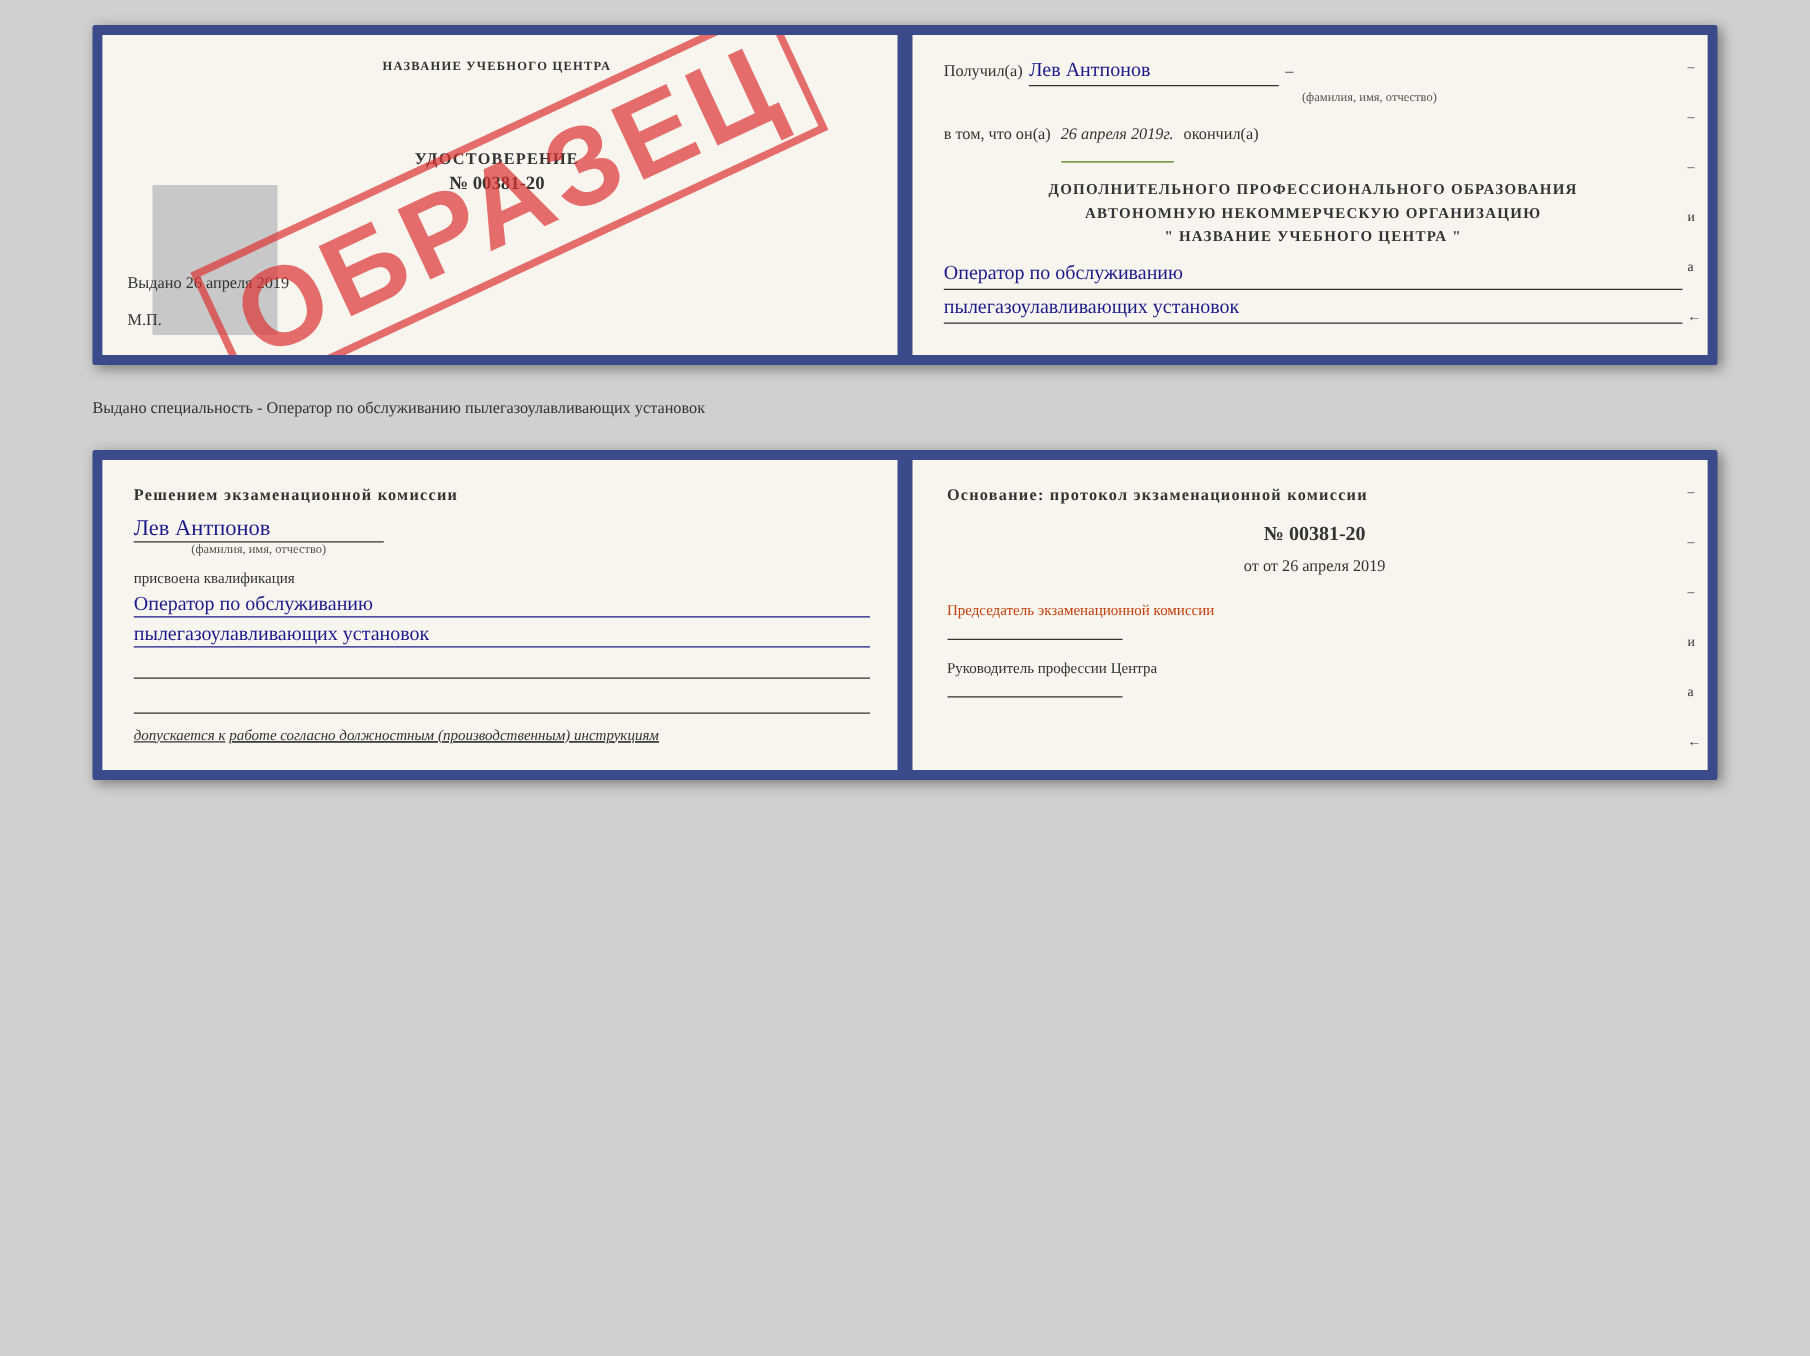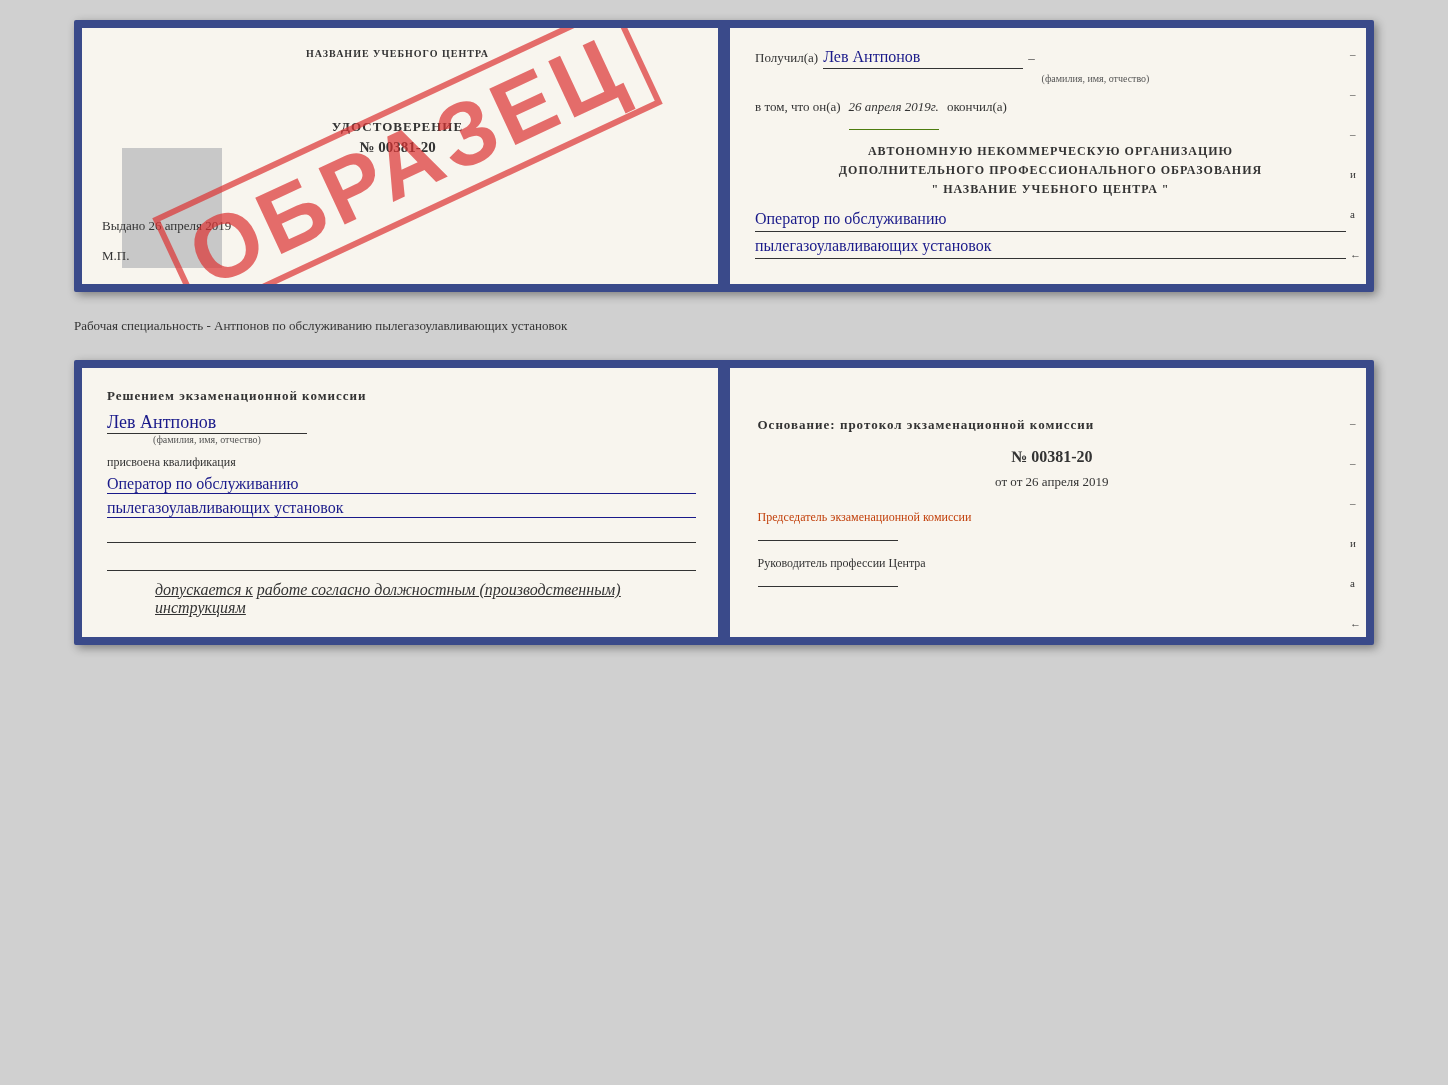--- a/index.html
+++ b/index.html
@@ -241,21 +241,20 @@
     
     .bottom-book {
       display: flex;
       background: #f8f5ee;
       border: 8px solid #3a4a8a;
       border-radius: 2px;
       width: 100%;
       position: relative;
       overflow: hidden;
       box-shadow: 3px 3px 10px rgba(0,0,0,0.4);
-      align-items: center;
     }
 
     .bottom-page-left {
       flex: 1;
       padding: 20px 30px 20px 25px;
       border-right: 2px solid #aaa;
       background: #f8f5ee;
       position: relative;
     }
 
@@ -306,24 +305,23 @@
       display: block;
     }
 
     .bottom-lines {
       border-bottom: 1px solid #333;
       margin-bottom: 8px;
       height: 20px;
     }
 
     .dopuskaetsya {
-      font-size: 16px;
+      font-size: 12px;
       color: #333;
       margin-top: 10px;
-      margin-left: 48px;
     }
 
     .dopuskaetsya span {
       font-style: italic;
       text-decoration: underline;
     }
 
     
     .osnovanie-text {
       font-size: 13px;
@@ -427,32 +425,32 @@
 
       <div class="fio-label">(фамилия, имя, отчество)</div>
 
       <div class="vtom-line">
         <span>в том, что он(а)</span>
         <span class="vtom-date">26 апреля 2019г.</span>
         <span>окончил(а)</span>
       </div>
 
       <div class="org-block">
+        <div>ДОПОЛНИТЕЛЬНОГО ПРОФЕССИОНАЛЬНОГО ОБРАЗОВАНИЯ</div>
         <div>АВТОНОМНУЮ НЕКОММЕРЧЕСКУЮ ОРГАНИЗАЦИЮ</div>
-        <div>ДОПОЛНИТЕЛЬНОГО ПРОФЕССИОНАЛЬНОГО ОБРАЗОВАНИЯ</div>
         <div>"   НАЗВАНИЕ УЧЕБНОГО ЦЕНТРА   "</div>
       </div>
 
       <div class="profession-line">Оператор по обслуживанию</div>
       <div class="profession-line">пылегазоулавливающих установок</div>
 
     </div>
   </div>
 
-  <div class="between-text">Рабочая специальность - Антпонов по обслуживанию пылегазоулавливающих установок</div>
+  <div class="between-text">Выдано специальность - Оператор по обслуживанию пылегазоулавливающих установок</div>
 
   <div class="bottom-book">
     <div class="spine-binding"></div>
 
     <div class="bottom-page-left">
       <div class="resheniem-text">Решением экзаменационной комиссии</div>
 
       <div>
         <span class="name-blue">Лев Антпонов</span>
       </div>

